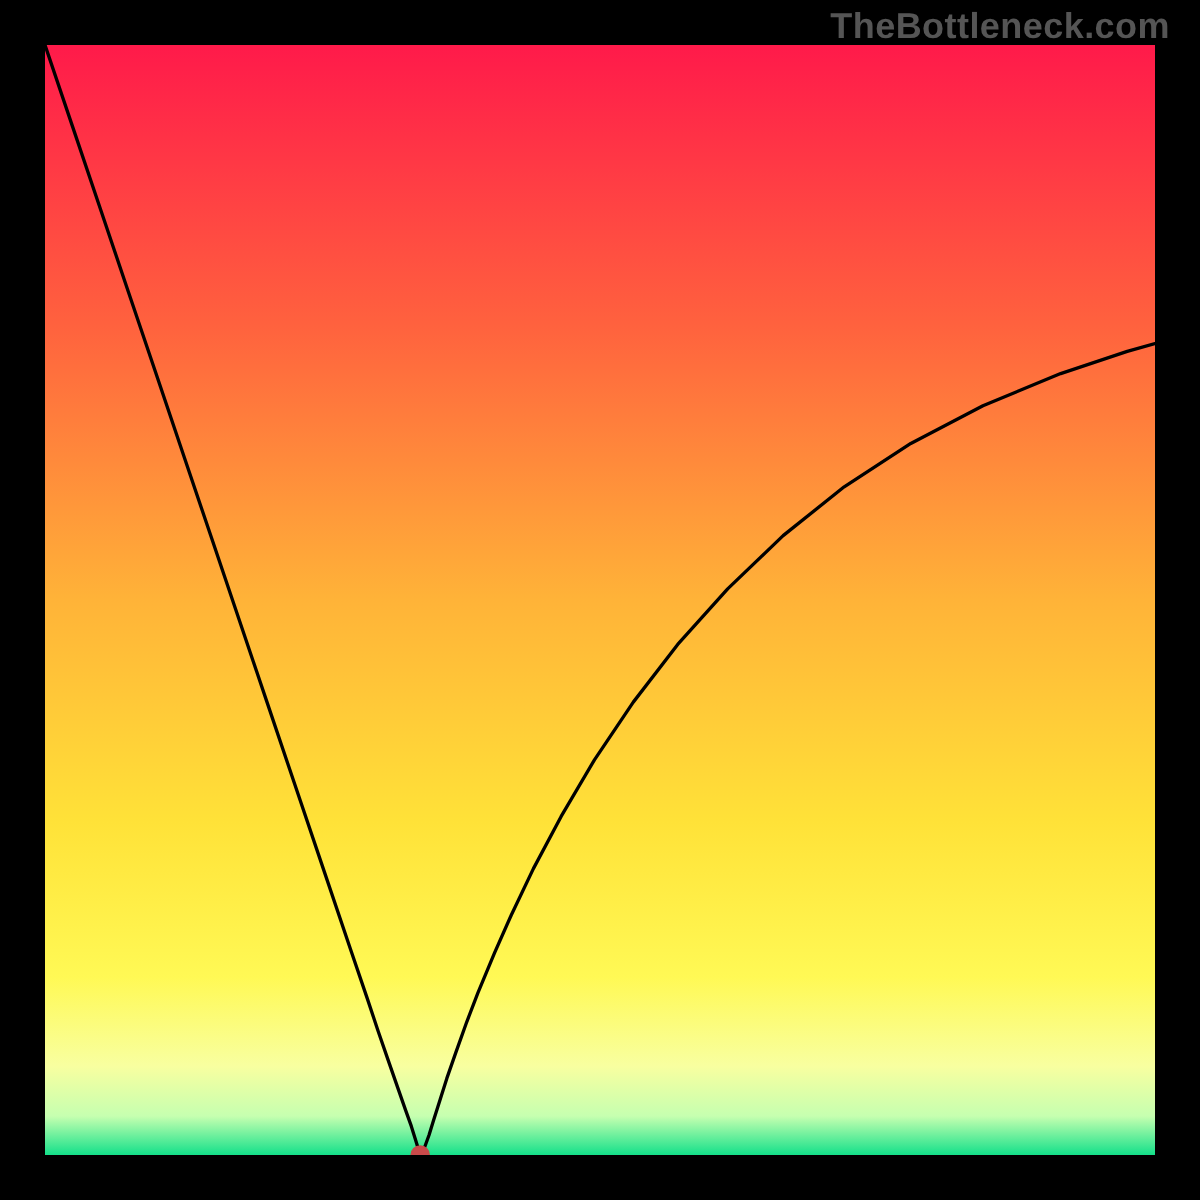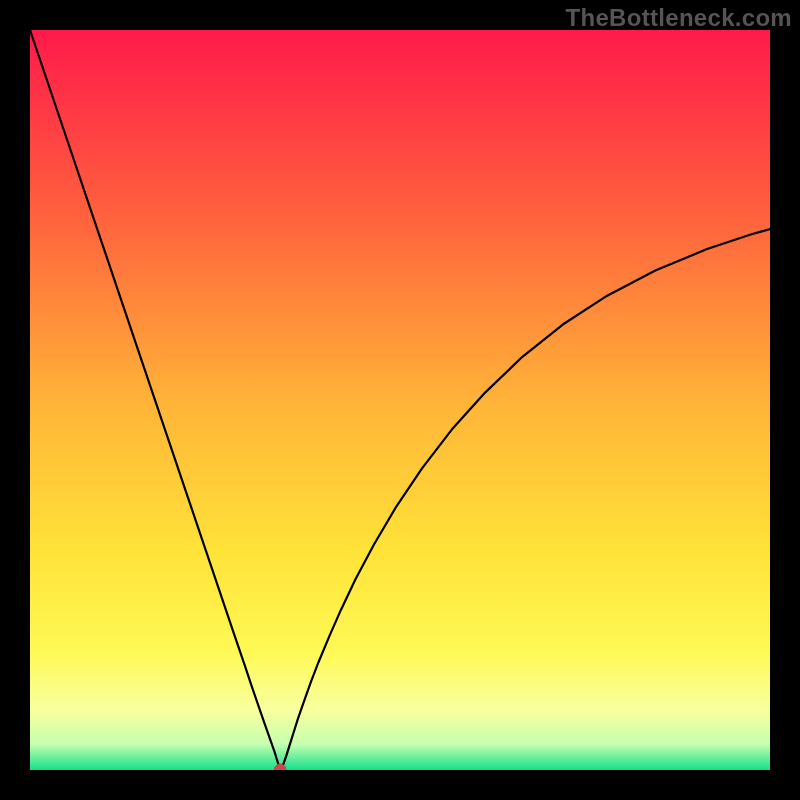--- a/index.html
+++ b/index.html
@@ -13,21 +13,21 @@
   }
   .frame {
     position: relative;
     width: 800px;
     height: 800px;
     background: #000;
   }
   .attribution {
     position: absolute;
     top: 4px;
-    right: 8px;
+    right: 20px;
     color: #555;
     font-size: 24px;
     font-weight: 600;
     letter-spacing: 0.3px;
     user-select: none;
   }
   .plot-wrap {
     position: absolute;
     left: 30px;
     top: 30px;

